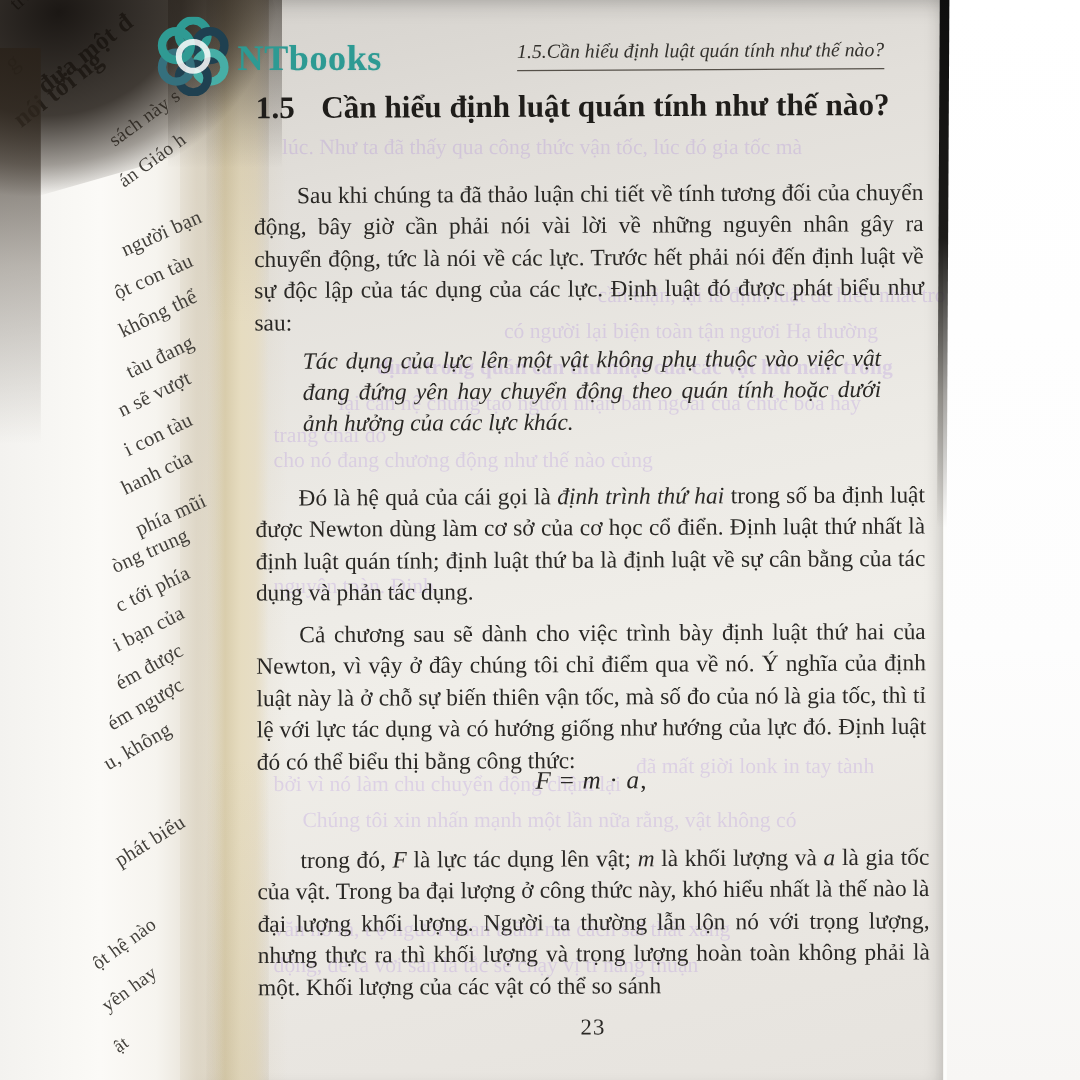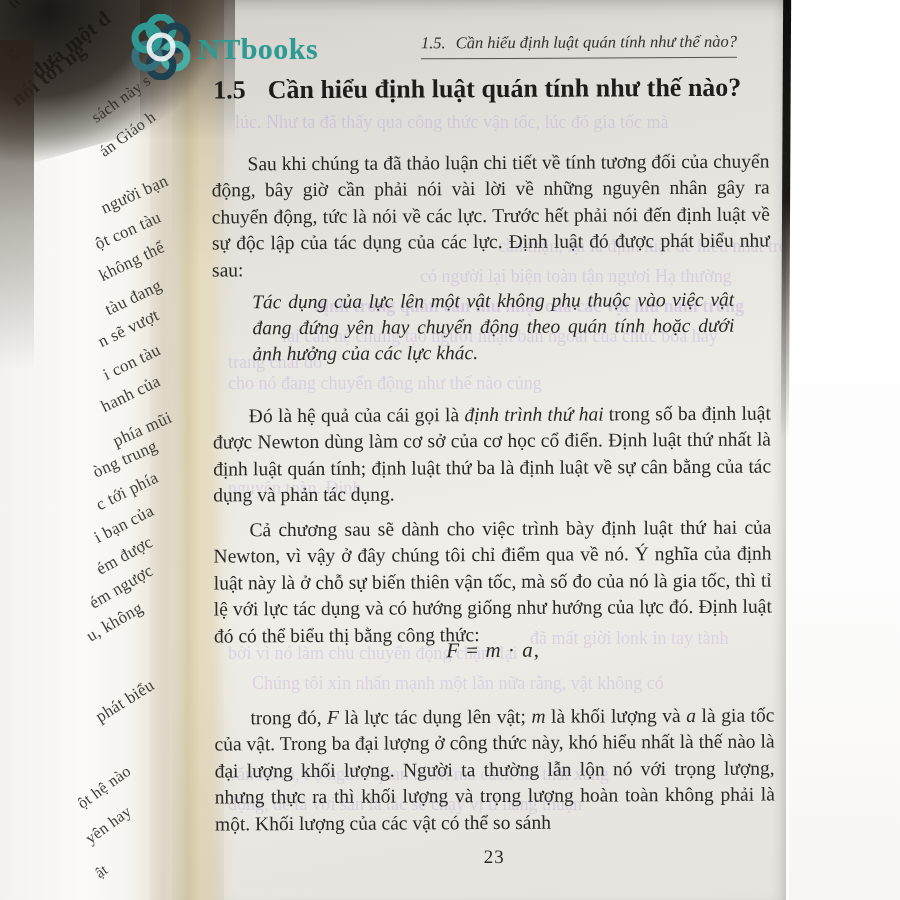--- a/index.html
+++ b/index.html
@@ -76,21 +76,21 @@
   
   .text-col{
     position:absolute;left:213px;top:0;width:558px;height:900px;z-index:5;
     color:#2a2825;transform:rotate(-.3deg);
   }
   .running-head{
     position:absolute;top:33px;right:32px;
     font-style:italic;font-size:16.5px;color:#33312d;
     border-bottom:1px solid #555049;padding-bottom:5px;white-space:nowrap;
   }
-  .running-head .rh-num{margin-right:10px;}
+  .running-head .rh-num{margin-right:0;}
   .section-heading{
     position:absolute;top:74px;left:2px;right:0;
     font-size:26px;font-weight:bold;color:#1f1d1a;white-space:nowrap;
   }
   .section-heading .h-num{margin-right:22px;}
   .para{
     position:absolute;left:0;width:558px;
     font-size:19.5px;line-height:26.5px;text-align:justify;text-indent:36px;
   }
   #p1{top:130px;}
@@ -125,21 +125,21 @@
 
   <div class="main-page"></div>
 
   <div id="ghosts">
       <span class="ghost" style="left: 235px; top: 112px;">lúc. Như ta đã thấy qua công thức vận tốc, lúc đó gia tốc mà</span>
       <span class="ghost" style="left: 498px; top: 236px;">cần thận, lại là định luật dễ hiểu nhất tro</span>
       <span class="ghost" style="left: 420px; top: 266px;">có người lại biện toàn tận ngươi Hạ thường</span>
       <span class="ghost" style="left: 314px; top: 296px; font-weight: bold;">định trong quán cần thu nhật của các vật híu năm trong</span>
       <span class="ghost" style="left: 282px; top: 326px;">lại căn hệ chưng tạo ngươi nhặn bản ngoái của chức bóa hay</span>
       <span class="ghost" style="left: 228px; top: 352px;">trang chải đó</span>
-      <span class="ghost" style="left: 228px; top: 373px;">cho nó đang chuyển động như thế nào củng</span>
+      <span class="ghost" style="left: 228px; top: 373px;">cho nó đang chương động như thế nào củng</span>
       <span class="ghost" style="left: 228px; top: 478px;">nguyên toàn. Định</span>
       <span class="ghost" style="left: 530px; top: 628px;">đã mất giời lonk in tay tành</span>
       <span class="ghost" style="left: 228px; top: 643px;">bởi vì nó làm chu chuyển động chậm lại</span>
       <span class="ghost" style="left: 252px; top: 673px;">Chúng tôi xin nhấn mạnh một lần nữa rằng, vật không có</span>
       <span class="ghost" style="left: 228px; top: 764px;">văn nó rà, t ọ người quan tuầm mà cách sải thất xáng</span>
       <span class="ghost" style="left: 228px; top: 794px;">động, để tà vời sản la tắc sẽ chạy vị tỉ năng thuận</span>
     </div>
 
   <div class="gutter-band"></div>
 

